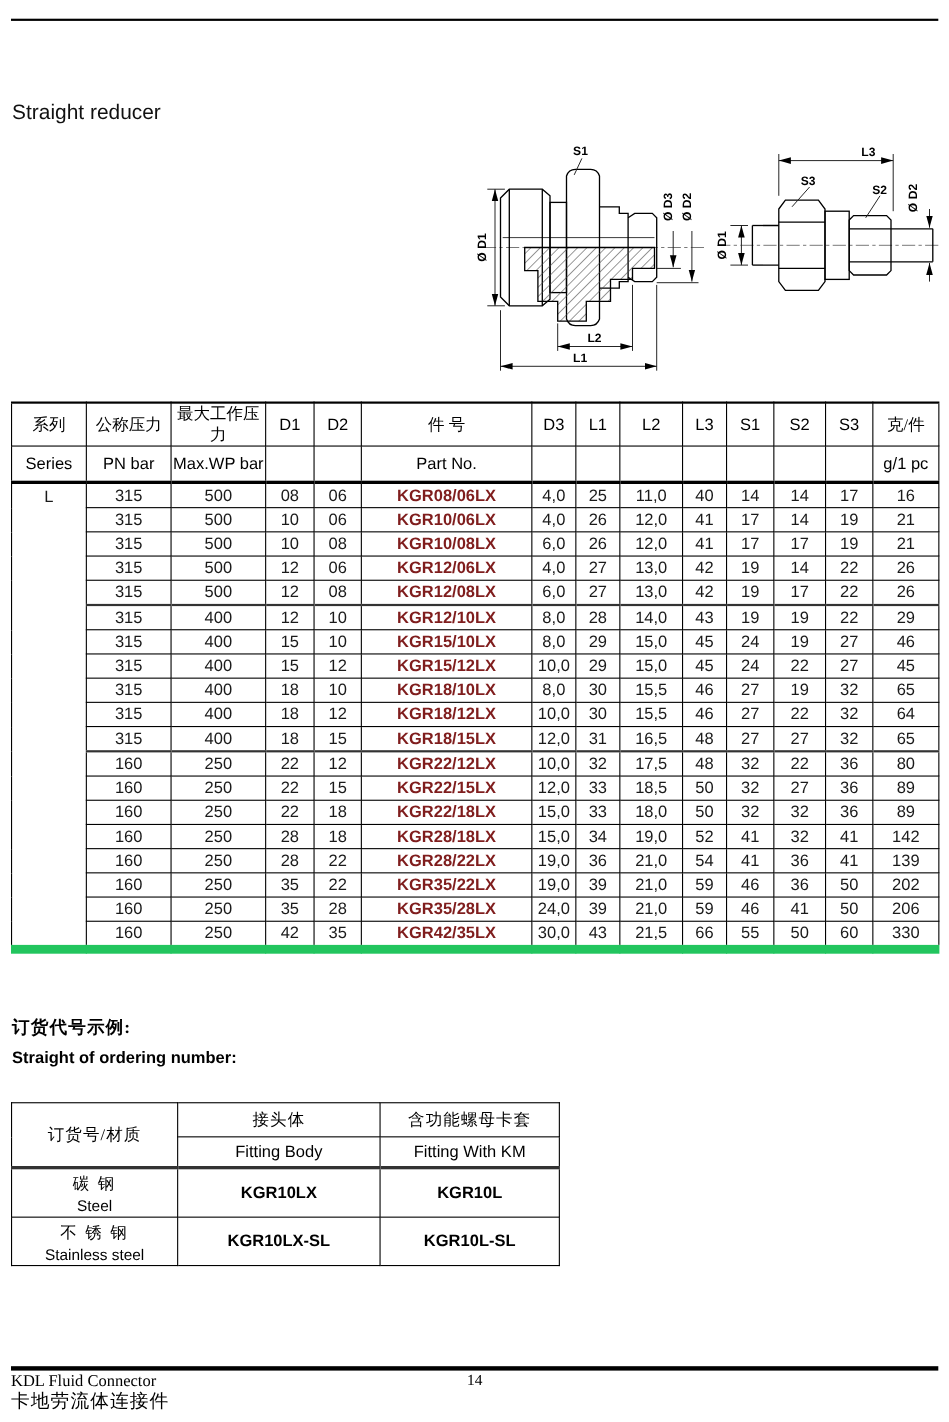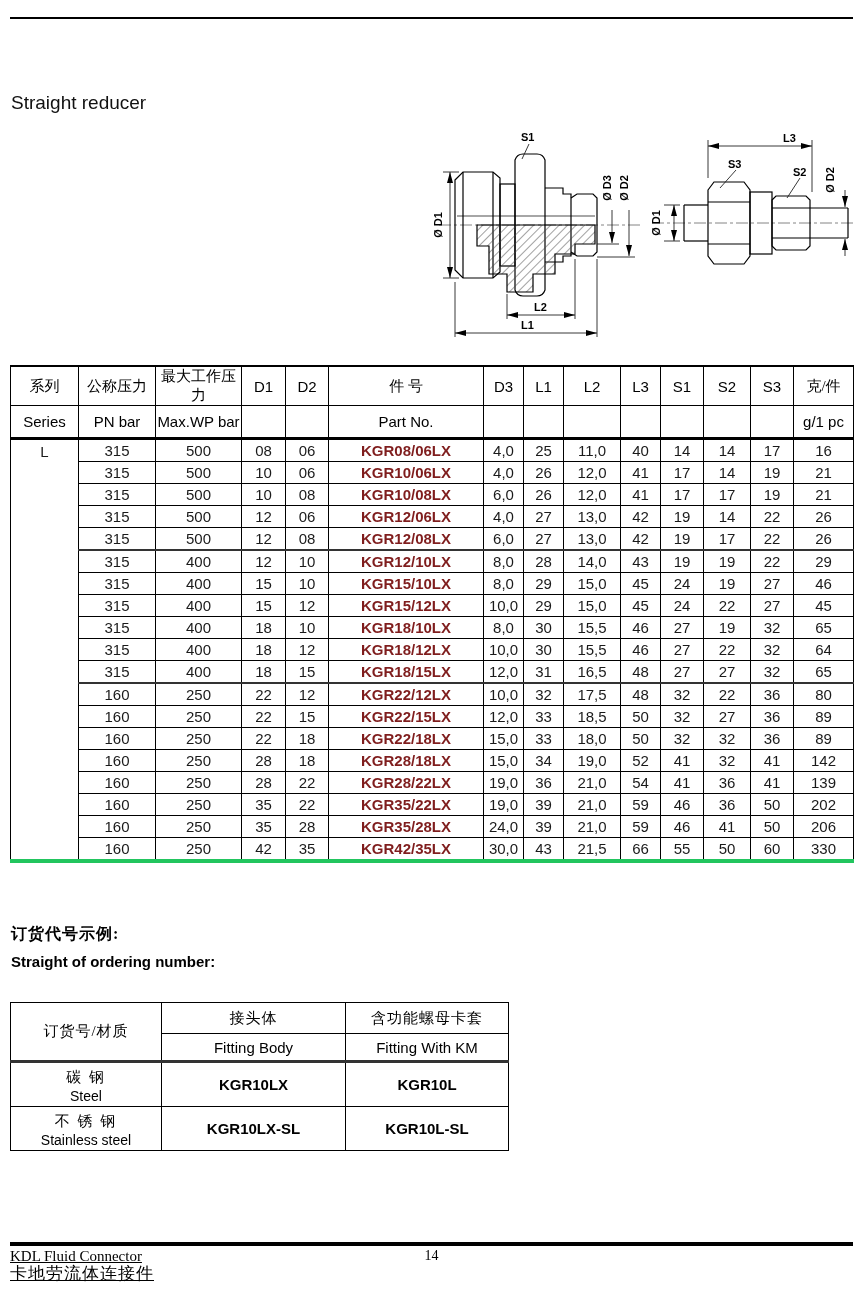--- a/index.html
+++ b/index.html
@@ -14,21 +14,21 @@
   .title-zh{font-family:"Liberation Serif",serif;font-weight:bold;font-size:23px;margin-left:36px;letter-spacing:3px;}
   .subtitle{position:absolute;left:11px;top:92px;font-size:19px;color:#111;}
 
   svg.drawing{position:absolute;overflow:visible;}
   svg text{font-family:"Liberation Sans",sans-serif;font-size:11px;font-weight:bold;fill:#000;}
 
   
   table.main{position:absolute;left:10px;top:365px;width:843px;border-collapse:collapse;
              table-layout:fixed;text-align:center;font-size:15px;}
   table.main th,table.main td{border:1px solid #000;padding:0;overflow:hidden;}
-  table.main{border-top:2px solid #000;border-bottom:4px solid #22c55e;}
+  table.main{border-top:2px solid #000;border-bottom:8px solid #22c55e;}
   table.main thead tr.h1 th{height:33px;font-weight:normal;}
   table.main thead tr.h2 th{height:31px;font-weight:normal;border-bottom:3px solid #000;}
   table.main th.zh{font-family:"Liberation Serif",serif;font-size:15px;}
   table.main tbody td{height:21px;line-height:21px;color:#1a1a1a;}
   table.main td.part-no{font-weight:bold;color:#7f1d1d;}
   table.main td.series-cell{vertical-align:top;padding-top:1px;color:#1a1a1a;}
   table.main tr.group-start td{border-top:2px solid #333;}
 
   .order-heading-zh{position:absolute;left:11px;top:924px;font-family:"Liberation Serif",serif;
                     font-weight:bold;font-size:16px;letter-spacing:1px;}
@@ -38,21 +38,21 @@
               table-layout:fixed;text-align:center;font-size:15px;padding-left:36px;}
   table.order th,table.order td{border:1px solid #000;padding:0;font-weight:normal;}
   table.order thead .oz{height:30px;font-family:"Liberation Serif",serif;letter-spacing:1px;}
   table.order thead .oe{height:26px;border-bottom:3px solid #333;margin-top:32px;}
   table.order thead th.mat{border-bottom:3px solid #333;font-family:"Liberation Serif",serif;letter-spacing:1px;}
   table.order tbody td{height:43px;}
   table.order .mat-zh{display:block;font-family:"Liberation Serif",serif;font-size:15px;letter-spacing:2px;line-height:20px;padding-top:3px;}
   table.order .mat-en{display:block;font-size:14px;line-height:18px;}
   table.order td.code{font-weight:bold;}
 
-  .footer-company{position:absolute;left:10px;top:1248px;font-family:"Liberation Serif",serif;font-size:15px;line-height:17px;text-decoration:underline;}
+  .footer-company{position:absolute;left:10px;top:1248px;font-family:"Liberation Serif",serif;font-size:15px;line-height:17px;}
   .footer-company .zh{font-size:17px;letter-spacing:1px;}
   .footer-page{position:absolute;left:0;top:1248px;width:863px;text-align:center;
                font-family:"Liberation Serif",serif;font-size:14px;}
 </style>
 </head>
 <body>
 
 <div class="page">
 
   <div class="rule rule-top"></div>

